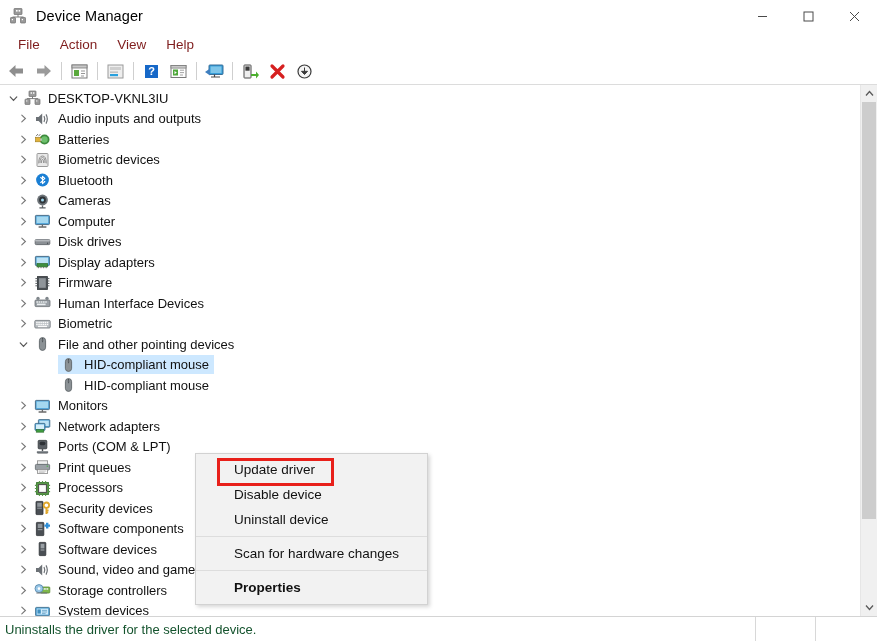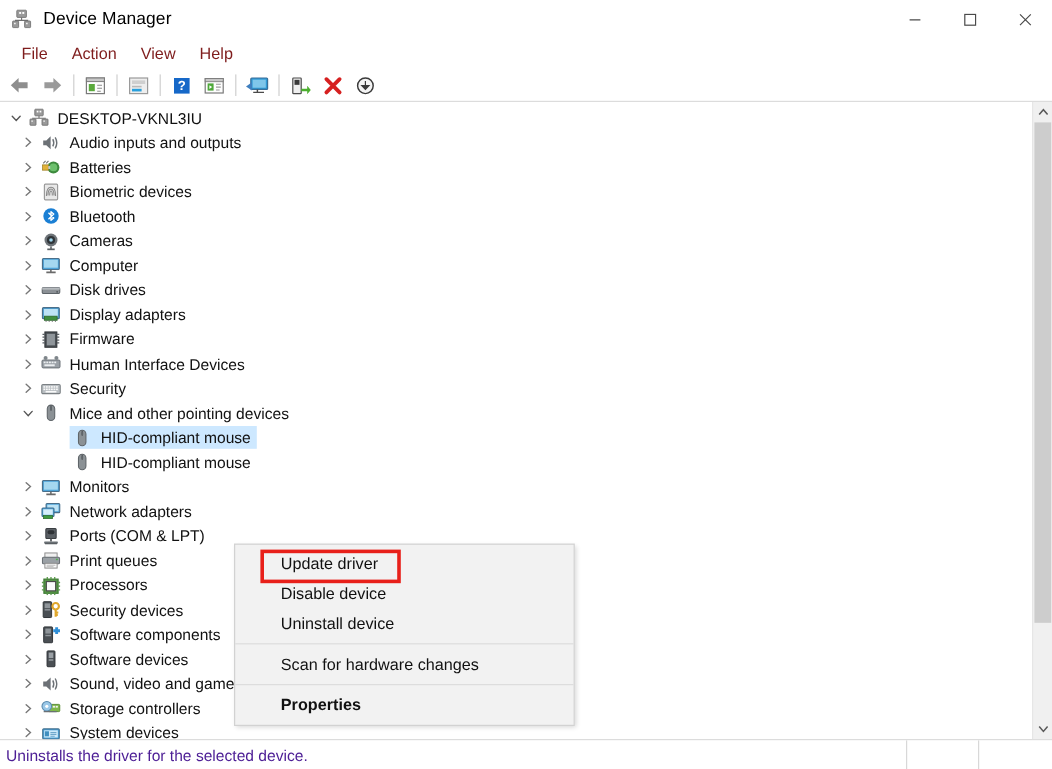--- a/index.html
+++ b/index.html
@@ -166,37 +166,37 @@
   }
 
   
   .statusbar {
     height: 24px;
     flex: 0 0 24px;
     display: flex;
     align-items: center;
     padding-left: 5px;
     font-size: 13px;
-    color: #4c1d95;
+    color: #14532d;
     background: #ffffff;
     position: relative;
   }
   .status-seg {
     position: absolute;
     top: 0; bottom: 0;
     width: 1px;
     background: #d8d8d8;
   }
 
   
   .ctxmenu {
     position: absolute;
     left: 195px;
     top: 368px;
-    width: 284px;
+    width: 233px;
     background: #f2f2f2;
     border: 1px solid #d2d2d2;
     box-shadow: 2px 2px 4px rgba(0,0,0,0.16);
     padding: 3px 0 4px 0;
     z-index: 40;
     text-align: right;
   }
   .ctx-item {
     height: 25px;
     display: flex;
@@ -566,38 +566,38 @@
                 <rect x="12.7" y="5.8" width="1.5" height="1.3" fill="#fafafa"></rect>
                 <rect x="2.2" y="7.8" width="1.5" height="1.3" fill="#fafafa"></rect>
                 <rect x="4.3" y="7.8" width="1.5" height="1.3" fill="#fafafa"></rect>
                 <rect x="6.4" y="7.8" width="1.5" height="1.3" fill="#fafafa"></rect>
                 <rect x="8.5" y="7.8" width="1.5" height="1.3" fill="#fafafa"></rect>
                 <rect x="10.6" y="7.8" width="1.5" height="1.3" fill="#fafafa"></rect>
                 <rect x="12.7" y="7.8" width="1.5" height="1.3" fill="#fafafa"></rect>
                 <rect x="4" y="9.8" width="9" height="1.3" fill="#fafafa"></rect>
               </svg>
             </span>
-            <span class="lbl">Security</span>
+            <span class="lbl">Biometric</span>
           </span>
         </div>
         <div class="row d1">
           <span class="chev">
             <svg width="9" height="9" viewBox="0 0 9 9">
               <path d="M1.2 2.8 L4.5 6.4 L7.8 2.8" stroke="#555" stroke-width="1.15" fill="none" stroke-linecap="round"></path>
             </svg>
           </span>
           <span class="row-hl">
             <span class="ico">
               <svg width="17" height="16" viewBox="0 0 17 16">
                 <rect x="5.4" y="1.6" width="6.2" height="12.8" rx="3.1" fill="#8b9195" stroke="#5f6569" stroke-width="0.9"></rect>
                 <path d="M8.5 2 V6.2" stroke="#4a4f53" stroke-width="1"></path>
                 <rect x="7.8" y="3" width="1.5" height="2.6" rx="0.7" fill="#5f6569"></rect>
               </svg>
             </span>
-            <span class="lbl">Mice and other pointing devices</span>
+            <span class="lbl">File and other pointing devices</span>
           </span>
         </div>
         <div class="row d2 selected">
           <span class="chev"></span>
           <span class="row-hl">
             <span class="ico">
               <svg width="17" height="16" viewBox="0 0 17 16">
                 <rect x="5.4" y="1.6" width="6.2" height="12.8" rx="3.1" fill="#8b9195" stroke="#5f6569" stroke-width="0.9"></rect>
                 <path d="M8.5 2 V6.2" stroke="#4a4f53" stroke-width="1"></path>
                 <rect x="7.8" y="3" width="1.5" height="2.6" rx="0.7" fill="#5f6569"></rect>

